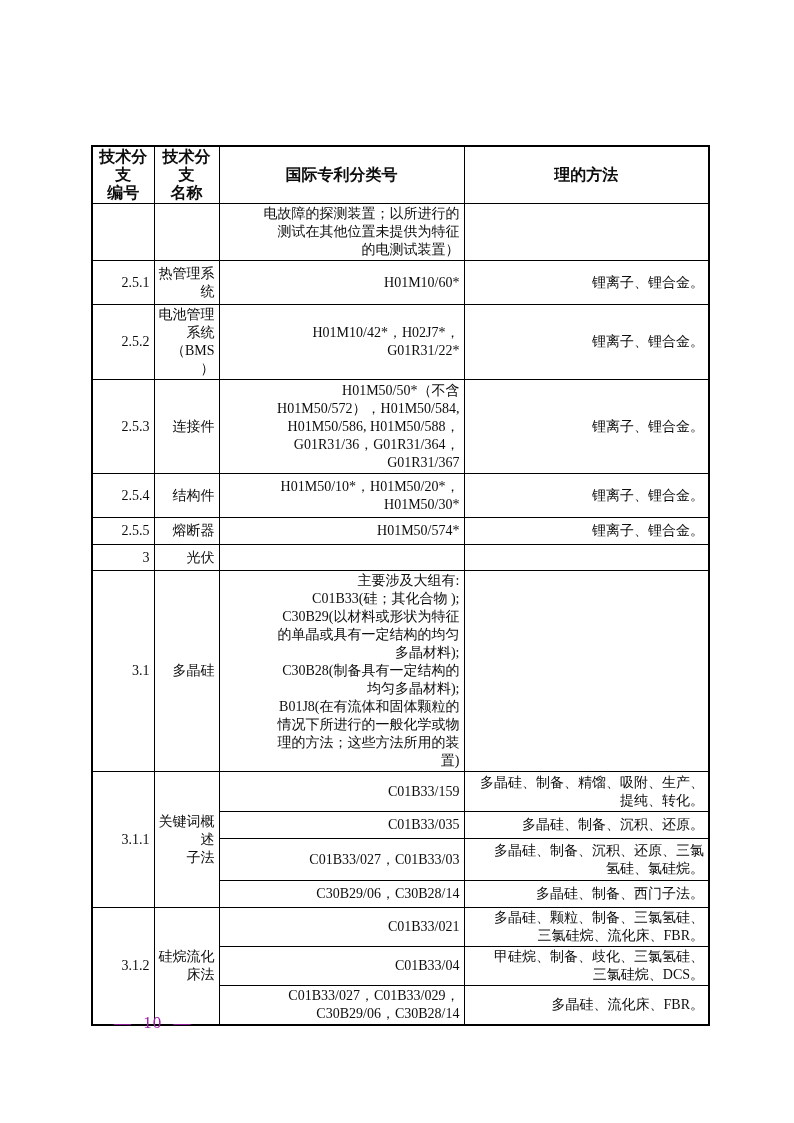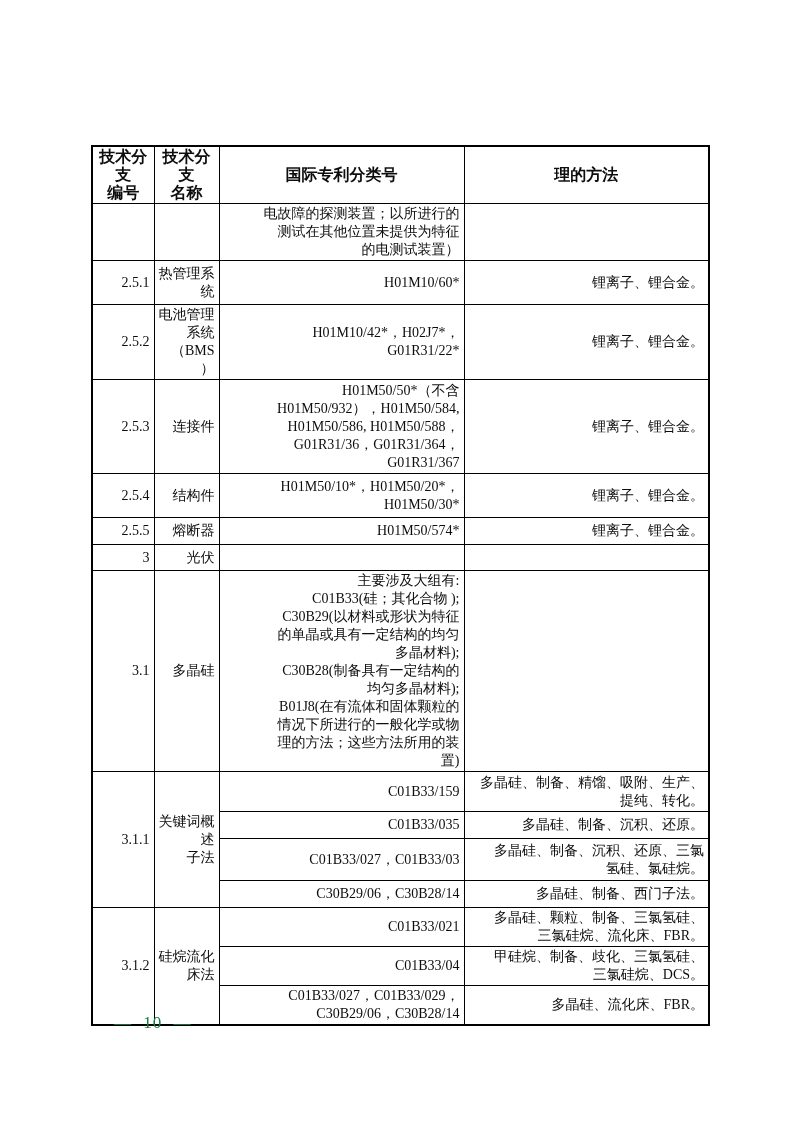--- a/index.html
+++ b/index.html
@@ -42,21 +42,21 @@
   
   .h43{height:43px}.h52{height:52px}.h44{height:44px}.h54{height:54px}
   .h94{height:94px}.h27{height:27px}.h26{height:26px}.h199{height:199px}
   .h40{height:40px}.h42{height:42px}.h37{height:37px}.h38{height:38px}
   .footer{
     position:absolute;
     left:114px;top:1013px;
     font-size:17px;
     letter-spacing:1px;
     word-spacing:6px;
-    color:#15803d;
+    color:#a21caf;
   }
 </style>
 </head>
 <body>
 
 <div class="page">
 
   <table class="cls">
     <colgroup>
       <col style="width:62px">
@@ -96,21 +96,21 @@
 系统
 （BMS）</td>
         <td>H01M10/42*，H02J7*，
 G01R31/22*</td>
         <td>锂离子、锂合金。</td>
       </tr>
       <tr class="h94">
         <td>2.5.3</td>
         <td>连接件</td>
         <td>H01M50/50*（不含
-H01M50/932），H01M50/584,
+H01M50/572），H01M50/584,
 H01M50/586, H01M50/588，
 G01R31/36，G01R31/364，
 G01R31/367</td>
         <td>锂离子、锂合金。</td>
       </tr>
       <tr class="h44">
         <td>2.5.4</td>
         <td>结构件</td>
         <td>H01M50/10*，H01M50/20*，
 H01M50/30*</td>

